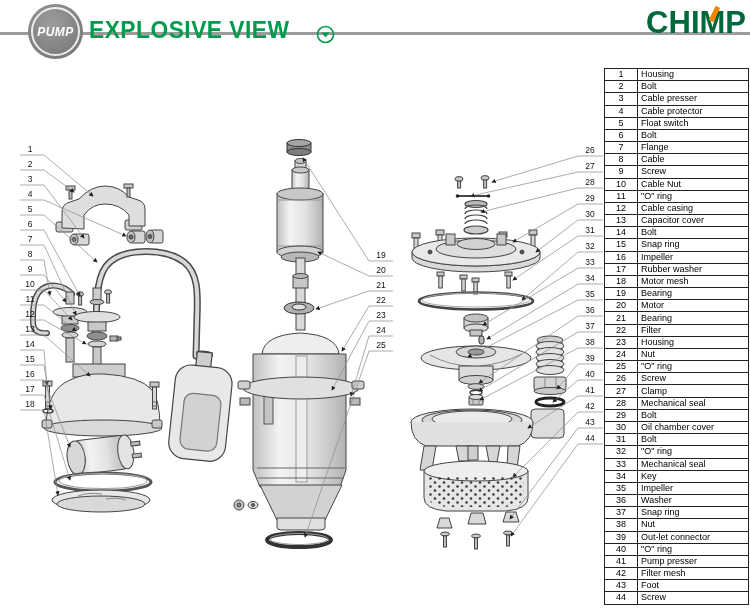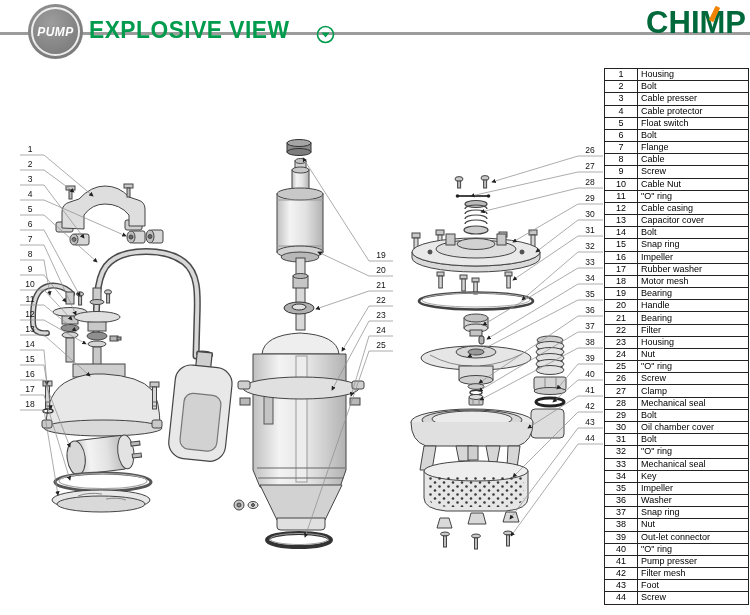--- a/index.html
+++ b/index.html
@@ -517,21 +517,21 @@
       <tr>
         <td class="no">18</td>
         <td class="nm">Motor mesh</td>
       </tr>
       <tr>
         <td class="no">19</td>
         <td class="nm">Bearing</td>
       </tr>
       <tr>
         <td class="no">20</td>
-        <td class="nm">Handle</td>
+        <td class="nm">Motor</td>
       </tr>
       <tr>
         <td class="no">21</td>
         <td class="nm">Bearing</td>
       </tr>
       <tr>
         <td class="no">22</td>
         <td class="nm">Filter</td>
       </tr>
       <tr>

